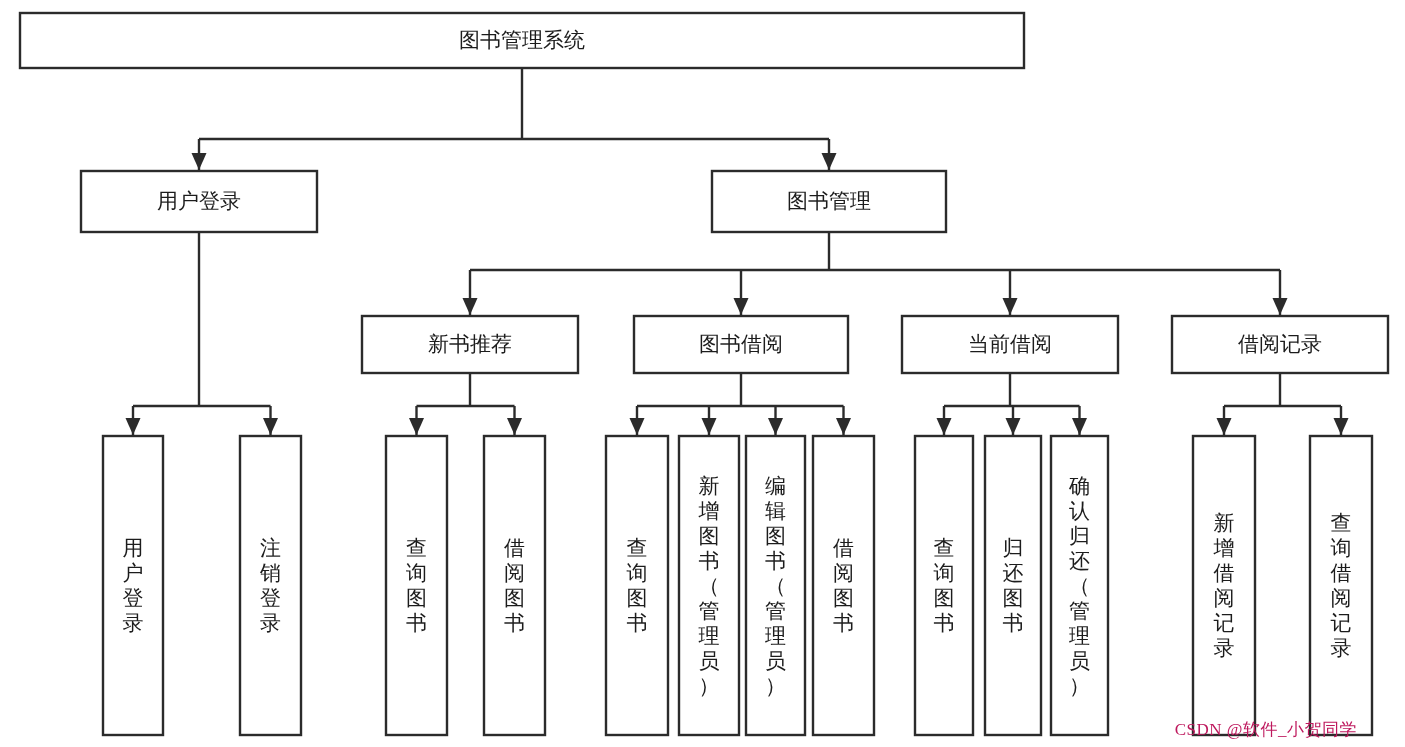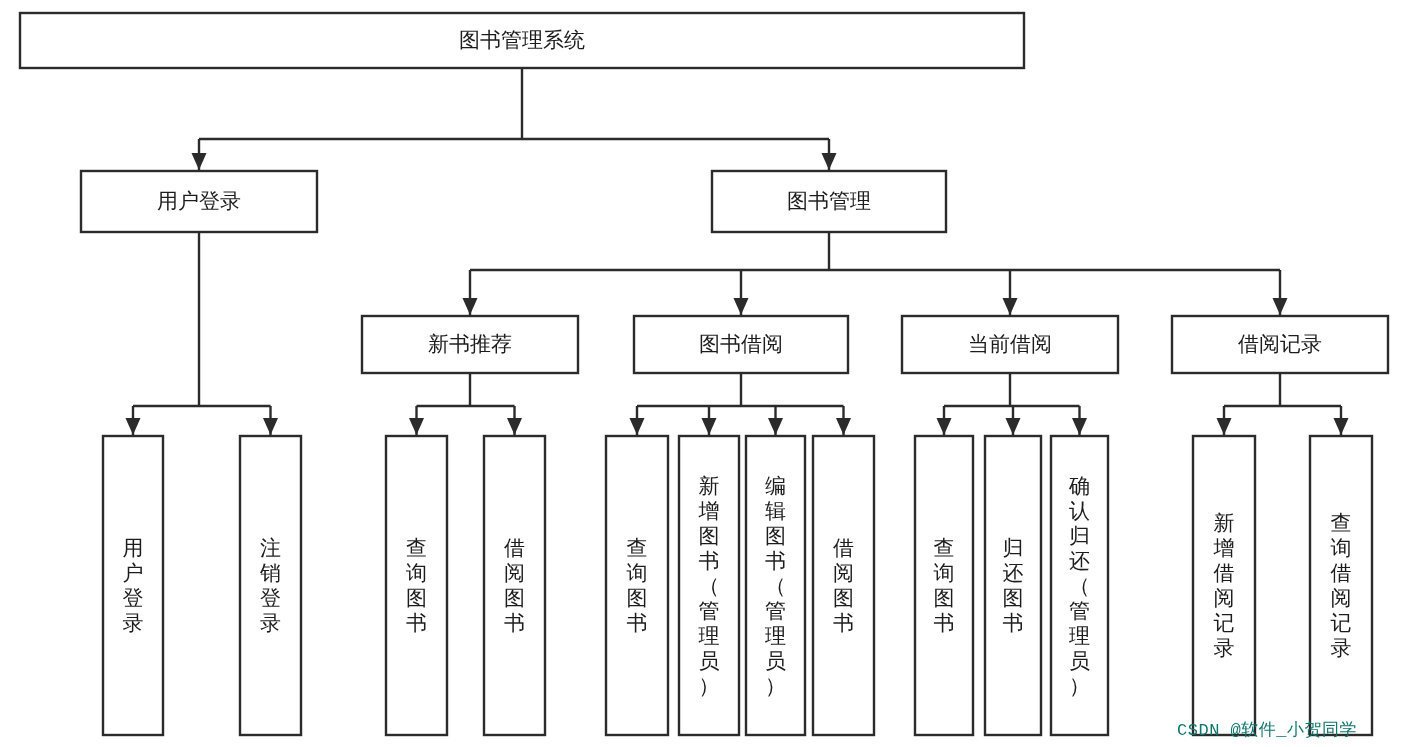--- a/index.html
+++ b/index.html
@@ -51,23 +51,23 @@
     fill: none;
   }
   .arrow-head {
     fill: #2b2b2b;
     stroke: none;
   }
   .watermark {
     position: absolute;
     right: 8px;
     bottom: 6px;
-    font-family: Liberation Mono, monospace;
+    font-family: Liberation Serif, serif;
     font-size: 17px;
-    color: #0f766e;
+    color: #be185d;
     letter-spacing: 0.5px;
     white-space: nowrap;
     user-select: none;
   }
 </style>
 </head>
 <body>
 
 <div id="diagram-root">
   <svg id="chart-svg" viewBox="0 0 1405 747">

